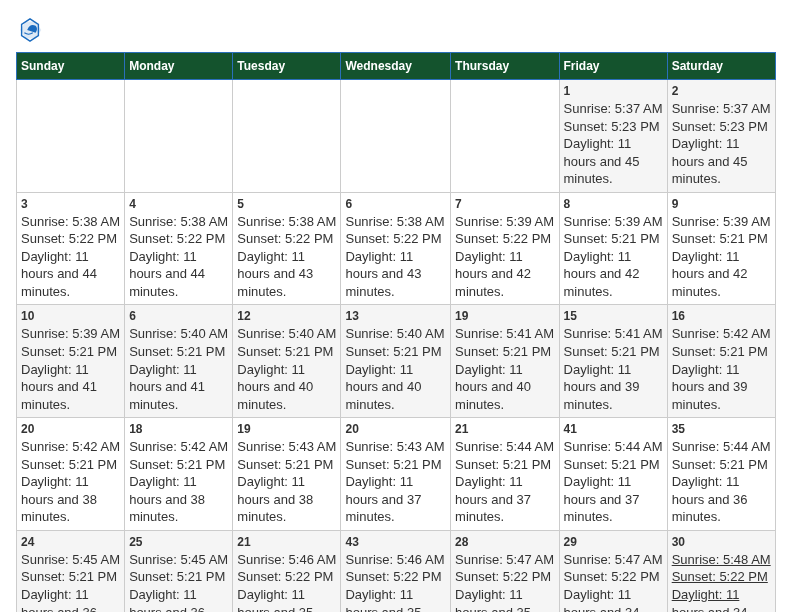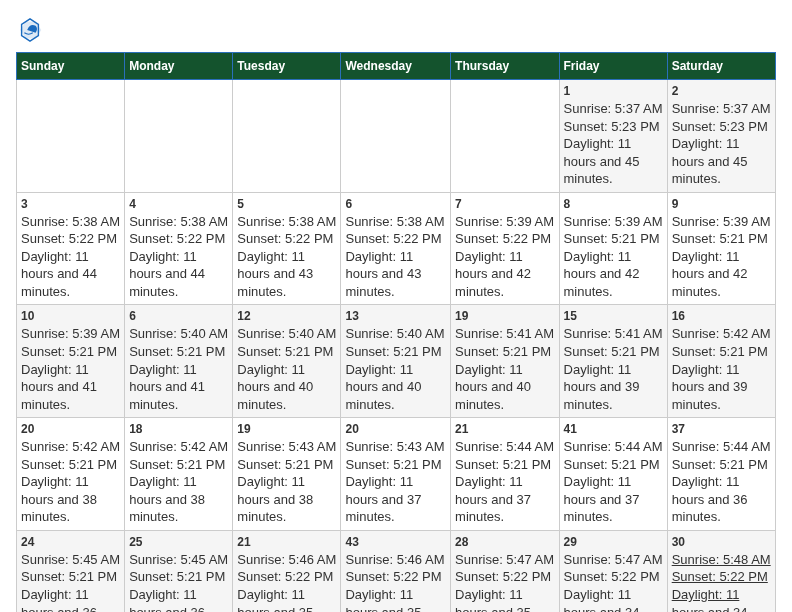--- a/index.html
+++ b/index.html
@@ -263,21 +263,21 @@
 Sunset: 5:21 PM
 Daylight: 11 hours and 37 minutes.</div>
         </td>
         <td>
           <span class="day-number">41</span>
           <div class="day-info" style="white-space: pre-line;">Sunrise: 5:44 AM
 Sunset: 5:21 PM
 Daylight: 11 hours and 37 minutes.</div>
         </td>
         <td>
-          <span class="day-number">37</span>
+          <span class="day-number">35</span>
           <div class="day-info" style="white-space: pre-line;">Sunrise: 5:44 AM
 Sunset: 5:21 PM
 Daylight: 11 hours and 36 minutes.</div>
         </td>
       </tr>
       <tr>
         <td>
           <span class="day-number">24</span>
           <div class="day-info" style="white-space: pre-line;">Sunrise: 5:45 AM
 Sunset: 5:21 PM

